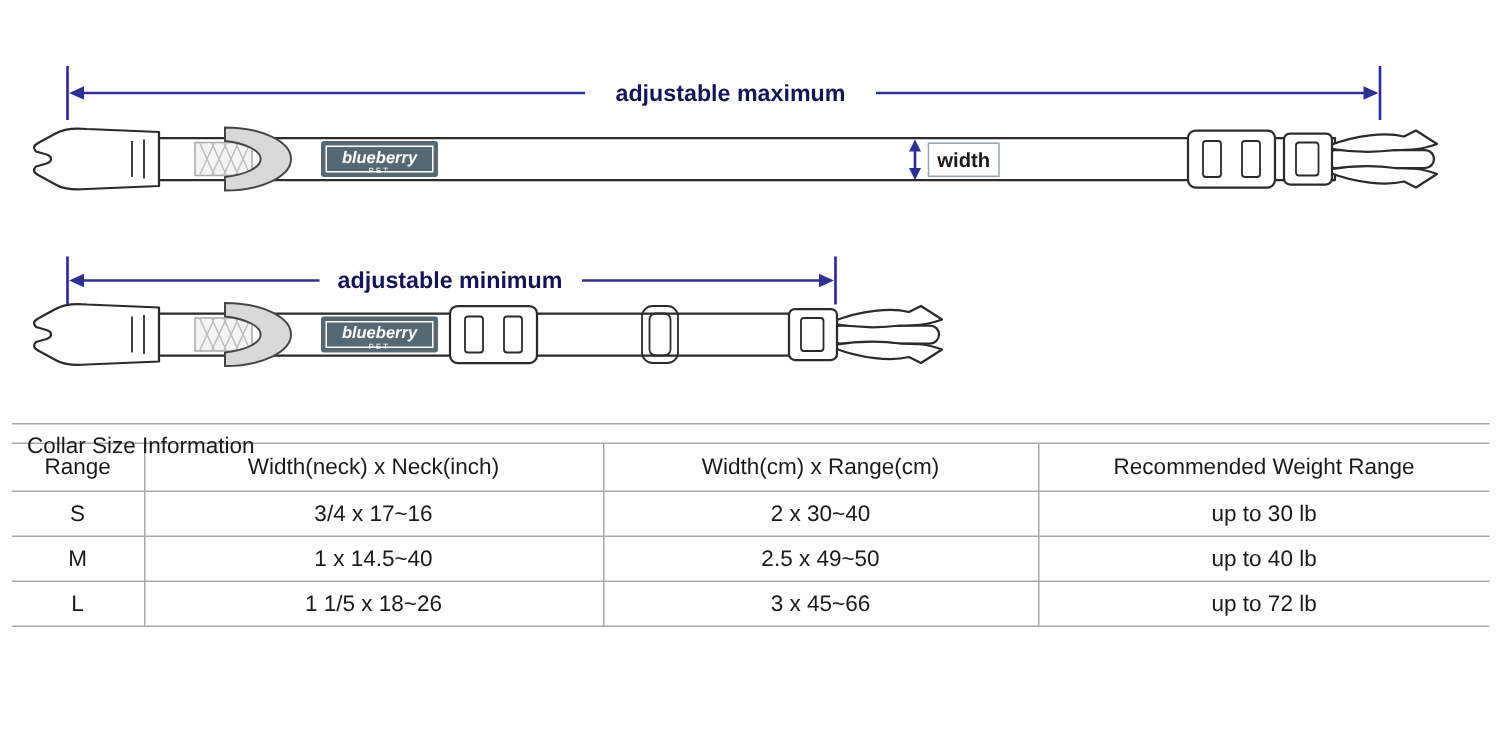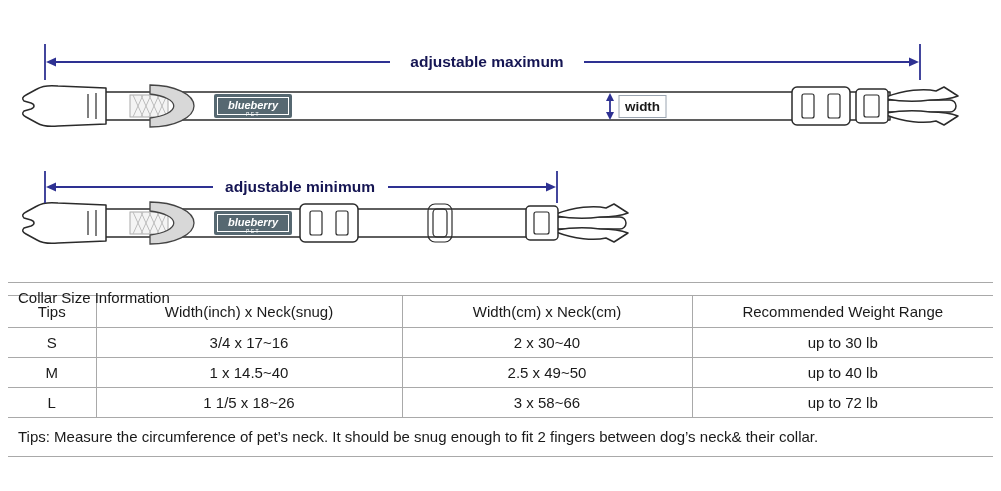--- a/index.html
+++ b/index.html
@@ -145,41 +145,40 @@
   <div class="tbl-title">Collar Size Information</div>
   <table>
     <colgroup>
       <col style="width:88px">
         <col style="width:306px">
         <col style="width:290px">
         <col>
     </colgroup>
     <thead>
       <tr>
-        <th>Tips</th>
-        <th>Width(inch) x Neck(snug)</th>
-        <th>Width(cm) x Neck(cm)</th>
+        <th>Range</th>
+        <th>Width(neck) x Neck(inch)</th>
+        <th>Width(cm) x Range(cm)</th>
         <th>Recommended Weight Range</th>
       </tr>
     </thead>
     <tbody>
       <tr>
         <td>S</td>
         <td>3/4 x 17~16</td>
         <td>2 x 30~40</td>
         <td>up to 30 lb</td>
       </tr>
       <tr>
         <td>M</td>
         <td>1 x 14.5~40</td>
         <td>2.5 x 49~50</td>
         <td>up to 40 lb</td>
       </tr>
       <tr>
         <td>L</td>
         <td>1 1/5 x 18~26</td>
-        <td>3 x 58~66</td>
+        <td>3 x 45~66</td>
         <td>up to 72 lb</td>
       </tr>
     </tbody>
   </table>
-  <div class="tips">Tips: Measure the circumference of pet’s neck. It should be snug enough to fit 2 fingers between dog’s neck&amp; their collar.</div>
 </div>
 
 </body></html>

